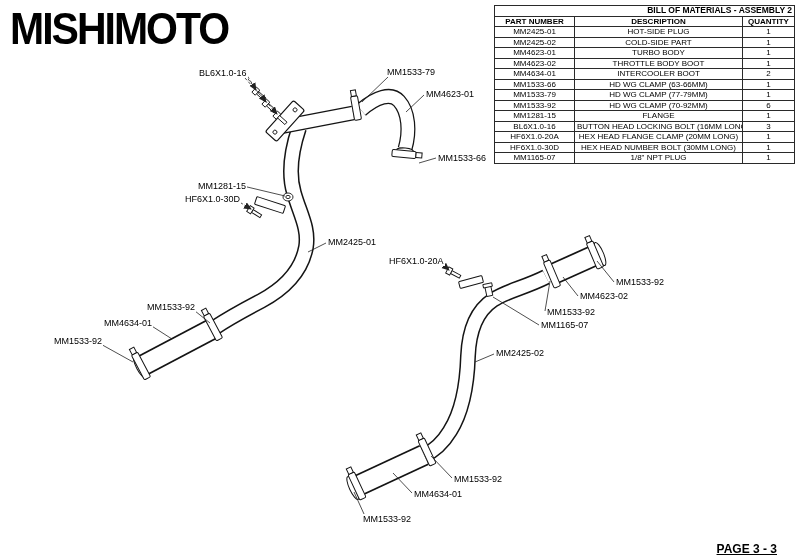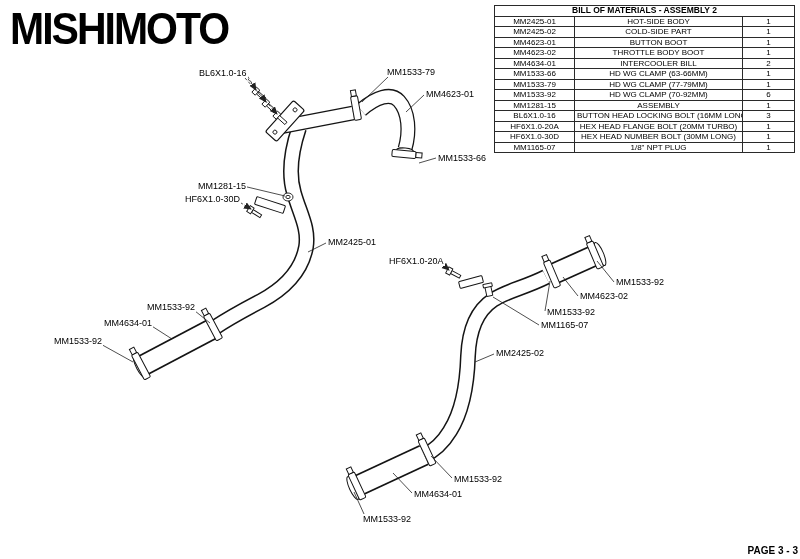--- a/index.html
+++ b/index.html
@@ -18,31 +18,31 @@
     position:absolute;left:494px;top:5px;width:300px;
     border-collapse:collapse;table-layout:fixed;
     font-size:8px;line-height:9.5px;
   }
   table.bom th, table.bom td{
     border:1px solid #2a2a2a;
     padding:0 2px;height:9.5px;
     text-align:center;white-space:nowrap;overflow:hidden;
     font-weight:normal;
   }
-  table.bom .title-cell{font-weight:bold;font-size:8.5px;}
+  table.bom .title-cell{font-weight:bold;font-size:8.5px;text-align:right;}
   table.bom tr.cols th{font-weight:bold;}
   col.col-part{width:80px;} col.col-desc{width:168px;} col.col-qty{width:52px;}
   .diagram-svg{position:absolute;left:0;top:0;}
   .callout{
     position:absolute;font-size:9px;line-height:10px;
     white-space:nowrap;background:#fff;padding:0 1px;
   }
   .pageno{
-    position:absolute;right:2px;bottom:3px;
-    font-size:10px;font-weight:bold;
+    position:absolute;right:23px;bottom:3px;
+    font-size:12px;font-weight:bold;text-decoration:underline;
   }
 </style>
 </head>
 <body>
 
 <div class="logo">MISHIMOTO</div>
 
 <svg class="diagram-svg" width="800" height="559" viewBox="0 0 800 559">
   <defs>
     <marker id="arw" markerUnits="userSpaceOnUse" markerWidth="8" markerHeight="8" refX="7" refY="3.5" orient="auto">
@@ -183,75 +183,80 @@
 <table class="bom">
   <colgroup>
       <col class="col-part">
       <col class="col-desc">
       <col class="col-qty">
     </colgroup>
   <thead>
     <tr>
       <th colspan="3" class="title-cell">BILL OF MATERIALS - ASSEMBLY 2</th>
     </tr>
+    <tr class="cols">
+      <th>PART NUMBER</th>
+      <th>DESCRIPTION</th>
+      <th>QUANTITY</th>
+    </tr>
   </thead>
   <tbody>
     <tr>
         <td>MM2425-01</td>
-        <td>HOT-SIDE BODY</td>
+        <td>HOT-SIDE PLUG</td>
         <td>1</td>
       </tr>
     <tr>
         <td>MM2425-02</td>
         <td>COLD-SIDE PART</td>
         <td>1</td>
       </tr>
     <tr>
         <td>MM4623-01</td>
-        <td>BUTTON BOOT</td>
+        <td>TURBO BODY</td>
         <td>1</td>
       </tr>
     <tr>
         <td>MM4623-02</td>
         <td>THROTTLE BODY BOOT</td>
         <td>1</td>
       </tr>
     <tr>
         <td>MM4634-01</td>
-        <td>INTERCOOLER BILL</td>
+        <td>INTERCOOLER BOOT</td>
         <td>2</td>
       </tr>
     <tr>
         <td>MM1533-66</td>
         <td>HD WG CLAMP (63-66MM)</td>
         <td>1</td>
       </tr>
     <tr>
         <td>MM1533-79</td>
         <td>HD WG CLAMP (77-79MM)</td>
         <td>1</td>
       </tr>
     <tr>
         <td>MM1533-92</td>
         <td>HD WG CLAMP (70-92MM)</td>
         <td>6</td>
       </tr>
     <tr>
         <td>MM1281-15</td>
-        <td>ASSEMBLY</td>
+        <td>FLANGE</td>
         <td>1</td>
       </tr>
     <tr>
         <td>BL6X1.0-16</td>
         <td>BUTTON HEAD LOCKING BOLT (16MM LONG)</td>
         <td>3</td>
       </tr>
     <tr>
         <td>HF6X1.0-20A</td>
-        <td>HEX HEAD FLANGE BOLT (20MM TURBO)</td>
+        <td>HEX HEAD FLANGE CLAMP (20MM LONG)</td>
         <td>1</td>
       </tr>
     <tr>
         <td>HF6X1.0-30D</td>
         <td>HEX HEAD NUMBER BOLT (30MM LONG)</td>
         <td>1</td>
       </tr>
     <tr>
         <td>MM1165-07</td>
         <td>1/8" NPT PLUG</td>

